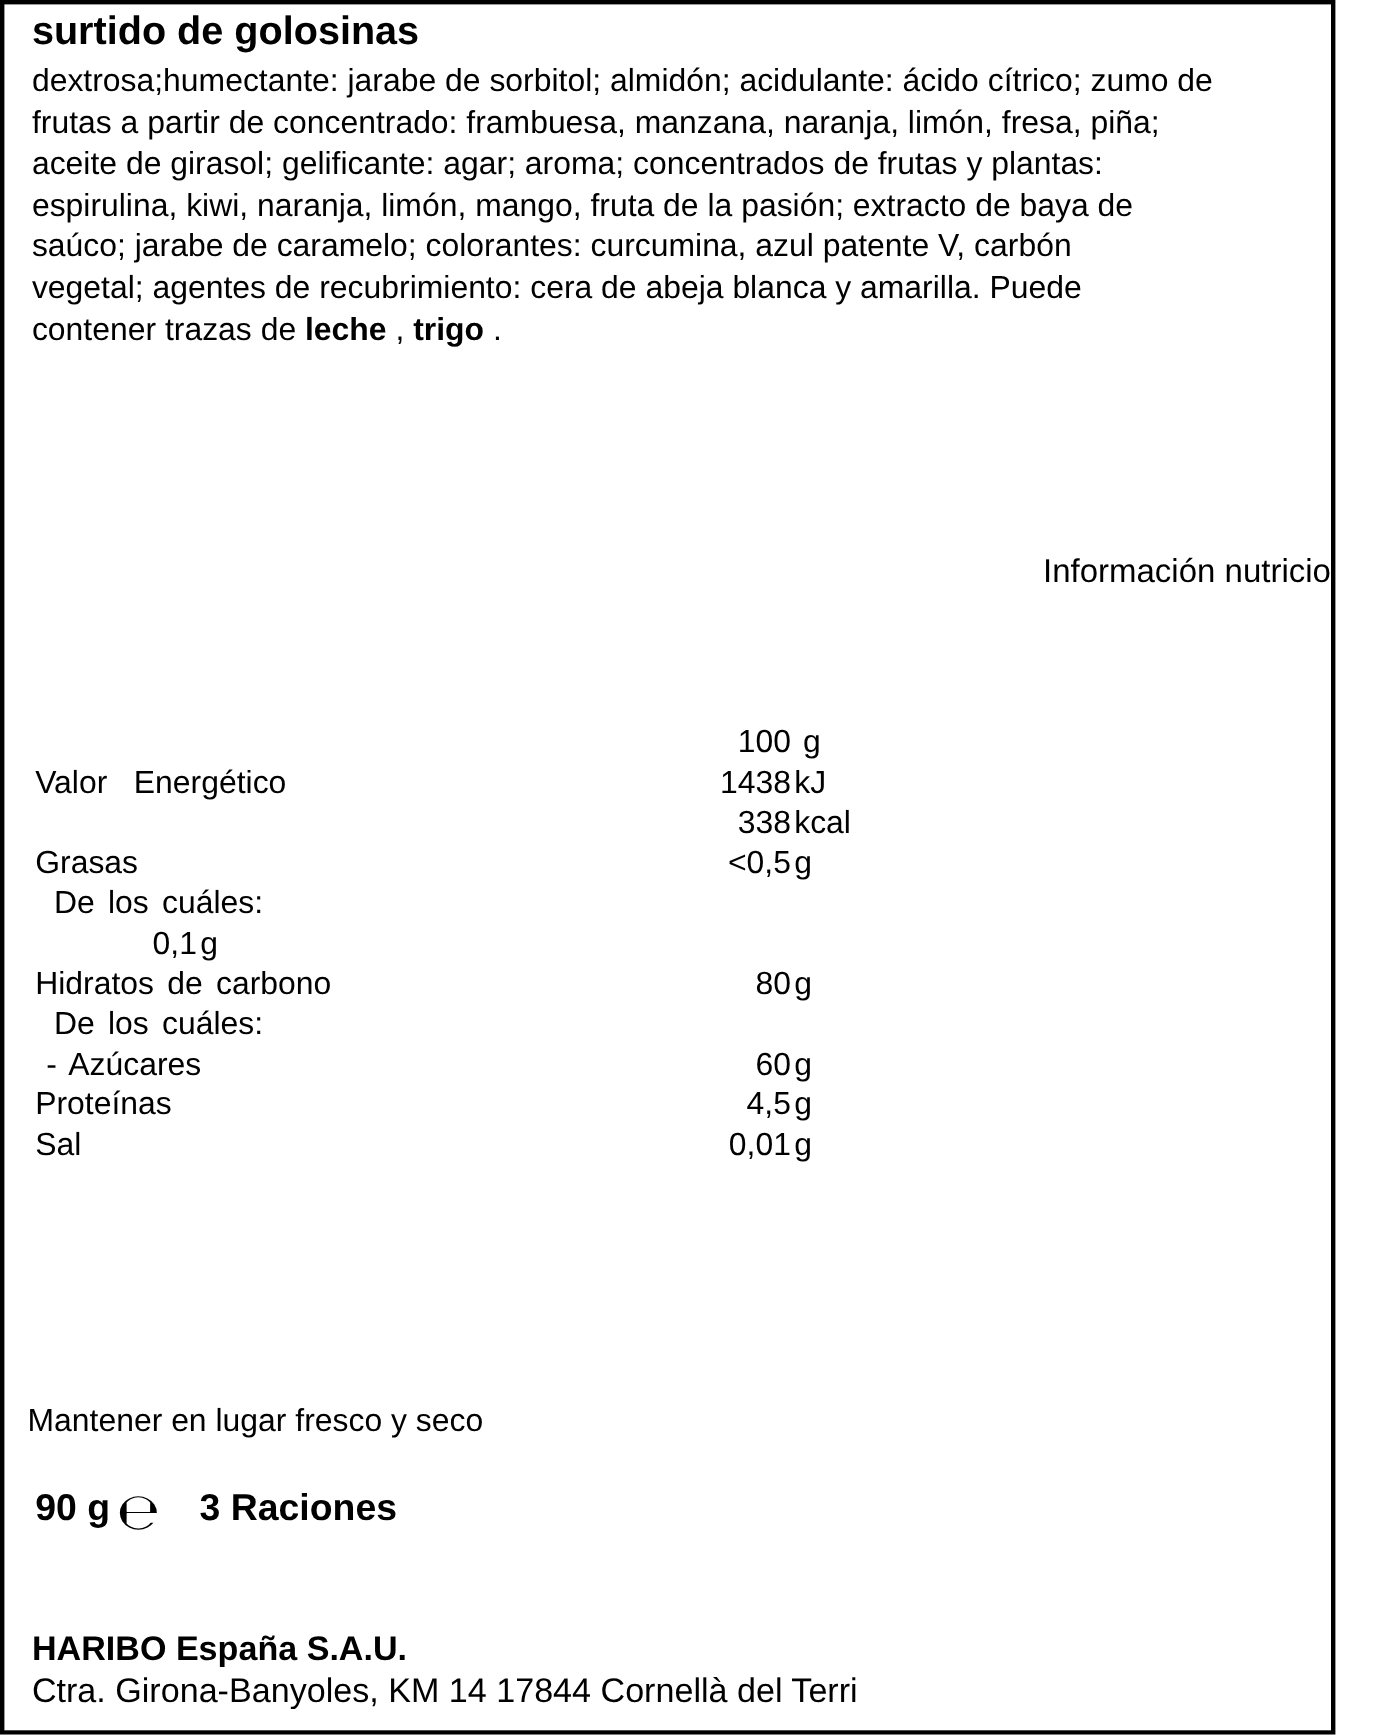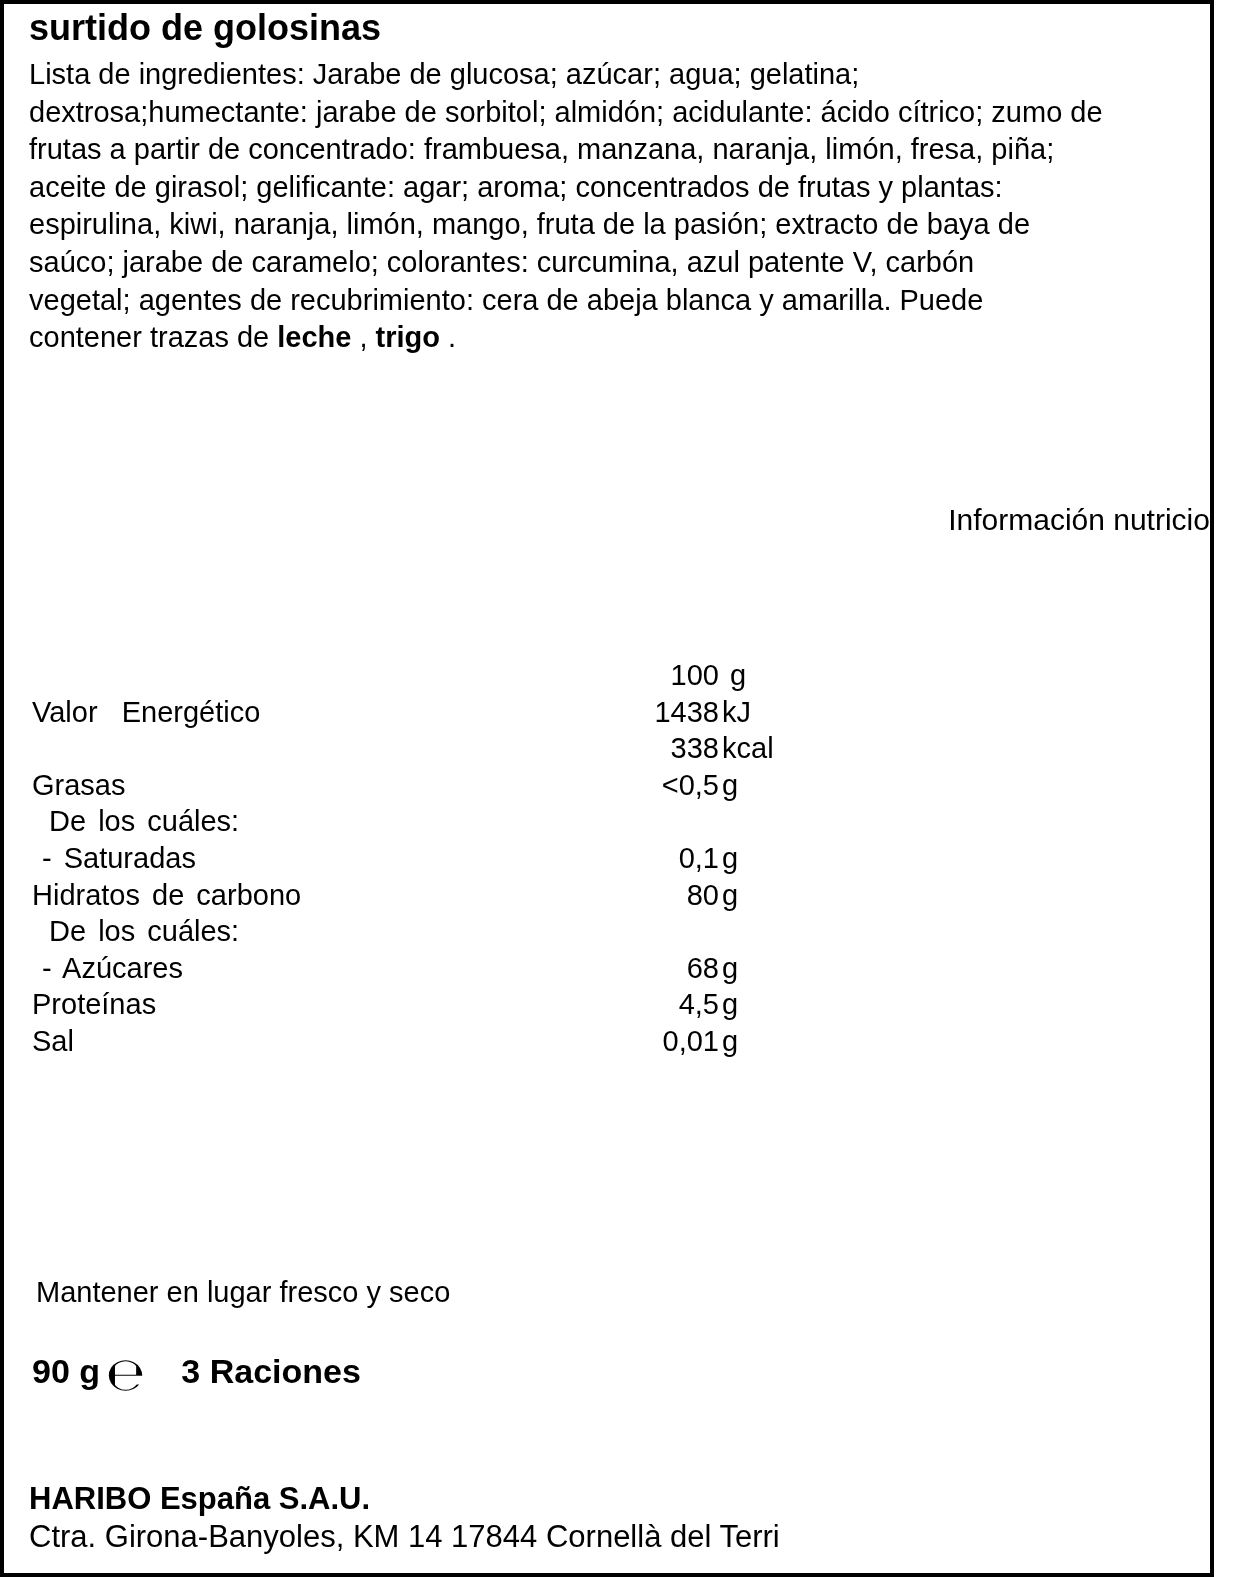--- a/index.html
+++ b/index.html
@@ -66,21 +66,21 @@
     flex: 0 0 147px;
     text-align: right;
     white-space: pre;
   }
   .nunit {
     padding-left: 3px;
     white-space: pre;
   }
   .storage {
     position: absolute;
-    left: 32px;
+    left: 21px;
     top: 1272px;
     font-size: 29px;
   }
   .netweight {
     position: absolute;
     left: 28px;
     top: 1348px;
     display: flex;
     align-items: flex-start;
     font-size: 34px;
@@ -111,21 +111,20 @@
   }
 </style>
 </head>
 <body>
 
 <div class="sheet">
 
   <div class="title">surtido de golosinas</div>
 
   <div class="ingredients">
-    <div class="iline">Lista de ingredientes: Jarabe de glucosa; azúcar; agua; gelatina;</div>
     <div class="iline">dextrosa;humectante: jarabe de sorbitol; almidón; acidulante: ácido cítrico; zumo de</div>
     <div class="iline">frutas a partir de concentrado: frambuesa, manzana, naranja, limón, fresa, piña;</div>
     <div class="iline">aceite de girasol; gelificante: agar; aroma; concentrados de frutas y plantas:</div>
     <div class="iline">espirulina, kiwi, naranja, limón, mango, fruta de la pasión; extracto de baya de</div>
     <div class="iline">saúco; jarabe de caramelo; colorantes: curcumina, azul patente V, carbón</div>
     <div class="iline">vegetal; agentes de recubrimiento: cera de abeja blanca y amarilla. Puede</div>
     <div class="iline"><span>contener trazas de </span><b>leche</b><span> , </span><b>trigo</b><span> .</span></div>
   </div>
 
   <div class="nut-title">Información nutricional</div>
@@ -150,37 +149,36 @@
       <span class="nlabel">Grasas</span>
       <span class="nnum">&lt;0,5</span>
       <span class="nunit">g</span>
     </div>
     <div class="nrow">
       <span class="nlabel ind1">De los cuáles:</span>
       <span class="nnum"></span>
       <span class="nunit"></span>
     </div>
     <div class="nrow">
-      <span class="nlabel ind2">- Saturadas</span>
       <span class="nnum">0,1</span>
       <span class="nunit">g</span>
     </div>
     <div class="nrow">
       <span class="nlabel">Hidratos de carbono</span>
       <span class="nnum">80</span>
       <span class="nunit">g</span>
     </div>
     <div class="nrow">
       <span class="nlabel ind1">De los cuáles:</span>
       <span class="nnum"></span>
       <span class="nunit"></span>
     </div>
     <div class="nrow">
       <span class="nlabel ind2">- Azúcares</span>
-      <span class="nnum">68</span>
+      <span class="nnum">60</span>
       <span class="nunit">g</span>
     </div>
     <div class="nrow">
       <span class="nlabel">Proteínas</span>
       <span class="nnum">4,5</span>
       <span class="nunit">g</span>
     </div>
     <div class="nrow">
       <span class="nlabel">Sal</span>
       <span class="nnum">0,01</span>

